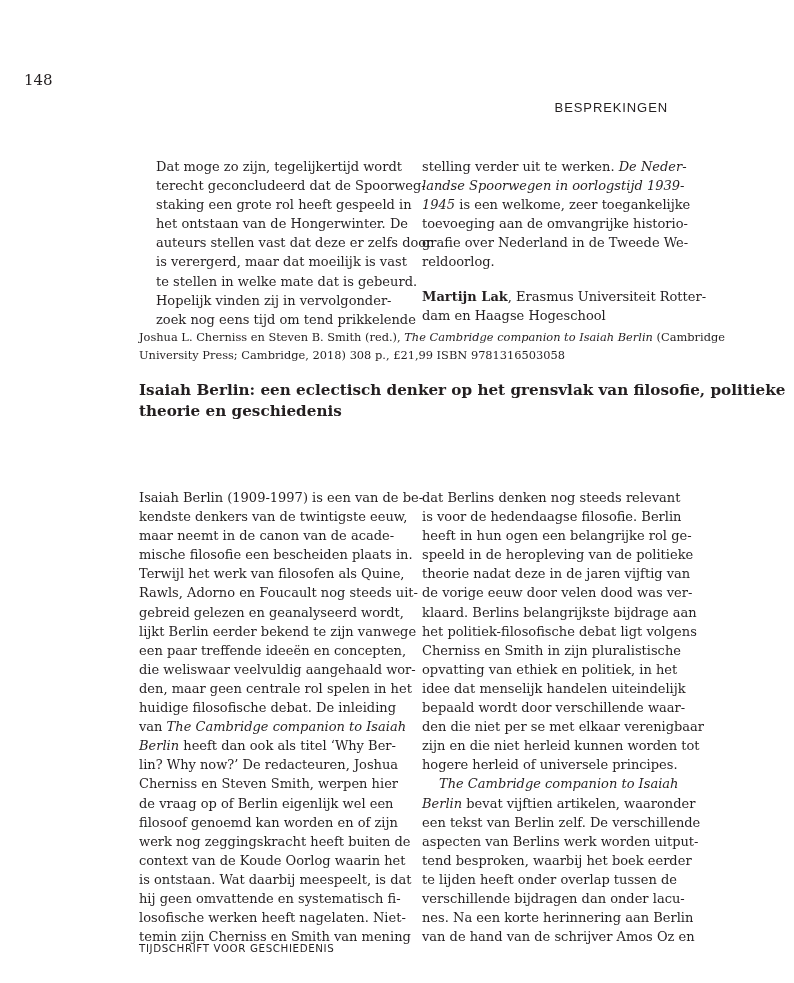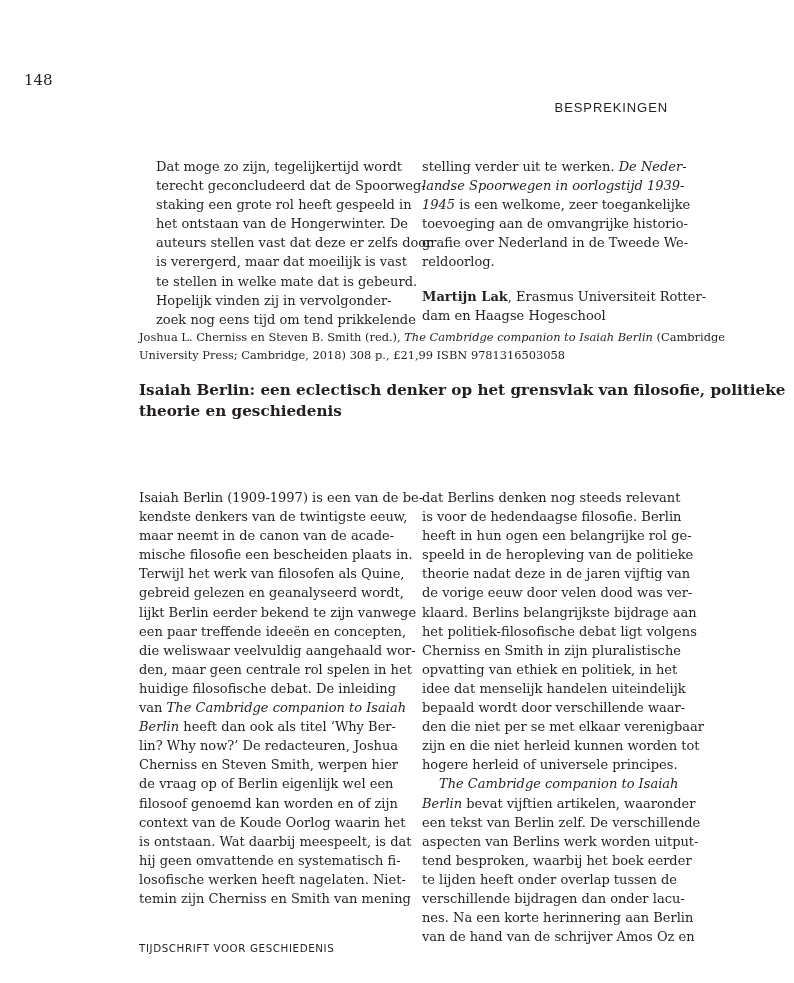--- a/index.html
+++ b/index.html
@@ -94,32 +94,34 @@
   <span class="line">theorie en geschiedenis</span>
 </div>
 
 <div class="col col-bl">
   <p id="left-body">
       <span class="line">Isaiah Berlin (1909-1997) is een van de be-</span>
       <span class="line">kendste denkers van de twintigste eeuw,</span>
       <span class="line">maar neemt in de canon van de acade-</span>
       <span class="line">mische filosofie een bescheiden plaats in.</span>
       <span class="line">Terwijl het werk van filosofen als Quine,</span>
+      <span class="line">Rawls, Adorno en Foucault nog steeds uit-</span>
       <span class="line">gebreid gelezen en geanalyseerd wordt,</span>
       <span class="line">lijkt Berlin eerder bekend te zijn vanwege</span>
       <span class="line">een paar treffende ideeën en concepten,</span>
       <span class="line">die weliswaar veelvuldig aangehaald wor-</span>
       <span class="line">den, maar geen centrale rol spelen in het</span>
       <span class="line">huidige filosofische debat. De inleiding</span>
       <span class="line"><span>van </span><i>The Cambridge companion to Isaiah</i></span>
       <span class="line"><i>Berlin</i><span> heeft dan ook als titel ‘Why Ber-</span></span>
       <span class="line">lin? Why now?’ De redacteuren, Joshua</span>
       <span class="line">Cherniss en Steven Smith, werpen hier</span>
       <span class="line">de vraag op of Berlin eigenlijk wel een</span>
       <span class="line">filosoof genoemd kan worden en of zijn</span>
+      <span class="line">werk nog zeggingskracht heeft buiten de</span>
       <span class="line">context van de Koude Oorlog waarin het</span>
       <span class="line">is ontstaan. Wat daarbij meespeelt, is dat</span>
       <span class="line">hij geen omvattende en systematisch fi-</span>
       <span class="line">losofische werken heeft nagelaten. Niet-</span>
       <span class="line">temin zijn Cherniss en Smith van mening</span>
     </p>
 </div>
 
 <div class="col col-br">
   <p id="right-para1">

